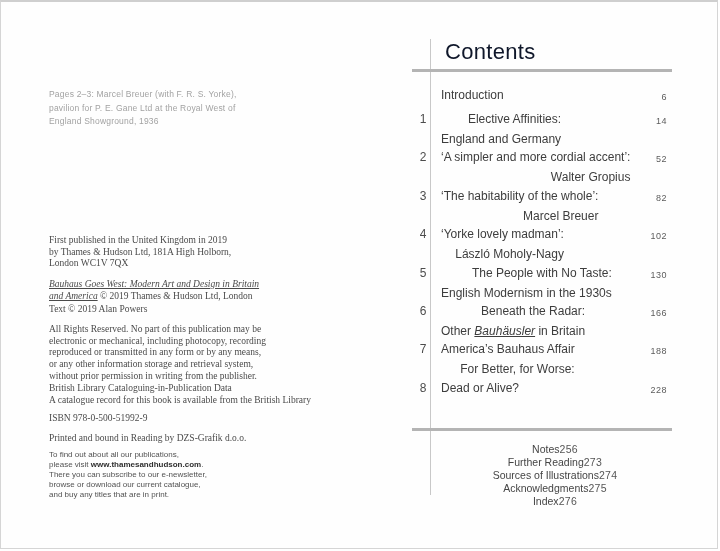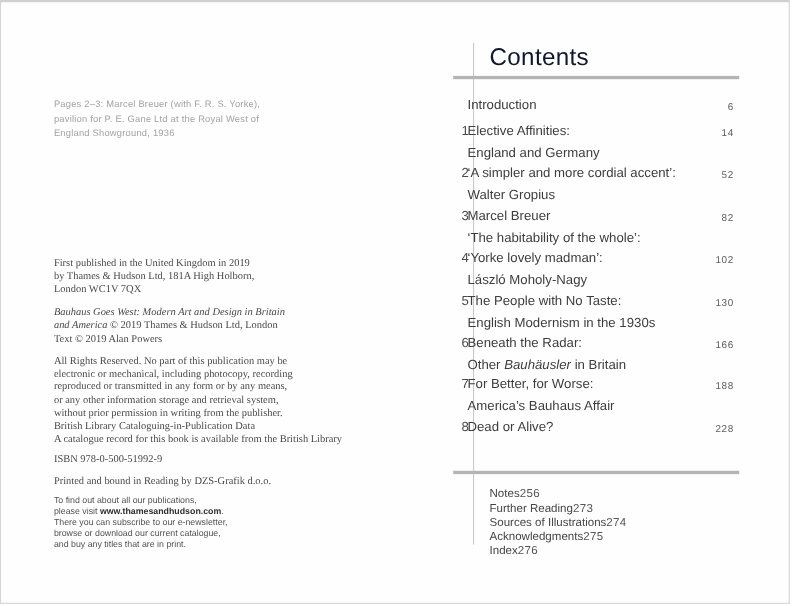--- a/index.html
+++ b/index.html
@@ -18,21 +18,21 @@
     position:absolute;left:48px;top:86px;
     font-size:8.5px;line-height:13.5px;letter-spacing:.2px;
     color:#a2a2a2;white-space:nowrap;
   }
   .serif-block{
     position:absolute;left:48px;
     font-family:"Liberation Serif",serif;
     font-size:9.5px;line-height:11.7px;color:#4a4a4a;
     white-space:nowrap;
   }
-  .it{font-style:italic;}
+  .it{font-style:italic;text-decoration:underline;}
   .bold{font-weight:bold;color:#2f2f2f;text-align:center;}
   .promo{
     position:absolute;left:48px;top:448px;
     font-size:8px;line-height:10px;color:#525252;
     white-space:nowrap;
   }
   
   .heading{
     position:absolute;left:444px;top:37px;
     font-size:22px;letter-spacing:.3px;color:#0f172a;
@@ -47,30 +47,30 @@
   .rule-top{top:67px;}
   .rule-bottom{top:426px;}
   .toc-row{
     position:absolute;left:0;width:718px;
     font-size:12px;line-height:19.5px;color:#3d3d3d;
   }
   .toc-num{
     position:absolute;left:413px;width:18px;
     text-align:center;color:#4c4c4c;
   }
-  .toc-title{position:absolute;left:424px;white-space:nowrap;}
+  .toc-title{position:absolute;left:440px;white-space:nowrap;text-align:right;}
   .toc-page{
     position:absolute;right:52px;top:2px;
     font-size:9px;letter-spacing:.5px;color:#5c5c5c;
   }
   .end-matter{
     position:absolute;left:444px;right:52px;top:441px;
     font-size:10.5px;line-height:13px;color:#454545;
   }
-  .end-row{display:flex;justify-content:flex-start;}
+  .end-row{display:flex;justify-content:center;}
   .end-page{color:#555555;letter-spacing:.3px;}
 </style>
 </head>
 <body>
 
 <div class="spread">
 
   <div class="caption">
     <div>Pages 2–3: Marcel Breuer (with F. R. S. Yorke),</div>
     <div>pavilion for P. E. Gane Ltd at the Royal West of</div>
@@ -143,22 +143,22 @@
     <div class="toc-title">
       <div>‘A simpler and more cordial accent’:</div>
       <div>Walter Gropius</div>
     </div>
     <span class="toc-page">52</span>
   </div>
 
   <div class="toc-row" style="top:185px">
     <span class="toc-num">3</span>
     <div class="toc-title">
+      <div>‘The habitability of the whole’:</div>
       <div>Marcel Breuer</div>
-      <div>‘The habitability of the whole’:</div>
     </div>
     <span class="toc-page">82</span>
   </div>
 
   <div class="toc-row" style="top:223px">
     <span class="toc-num">4</span>
     <div class="toc-title">
       <div>‘Yorke lovely madman’:</div>
       <div>László Moholy-Nagy</div>
     </div>
@@ -179,22 +179,22 @@
     <div class="toc-title">
       <div>Beneath the Radar:</div>
       <div><span>Other </span><span class="it">Bauhäusler</span><span> in Britain</span></div>
     </div>
     <span class="toc-page">166</span>
   </div>
 
   <div class="toc-row" style="top:338px">
     <span class="toc-num">7</span>
     <div class="toc-title">
+      <div>America’s Bauhaus Affair</div>
       <div>For Better, for Worse:</div>
-      <div>America’s Bauhaus Affair</div>
     </div>
     <span class="toc-page">188</span>
   </div>
 
   <div class="toc-row" style="top:377px">
     <span class="toc-num">8</span>
     <div class="toc-title">
       <div>Dead or Alive?</div>
     </div>
     <span class="toc-page">228</span>

